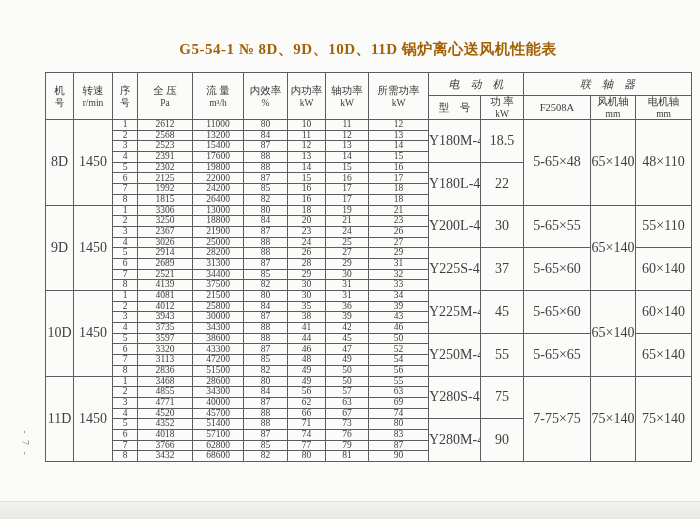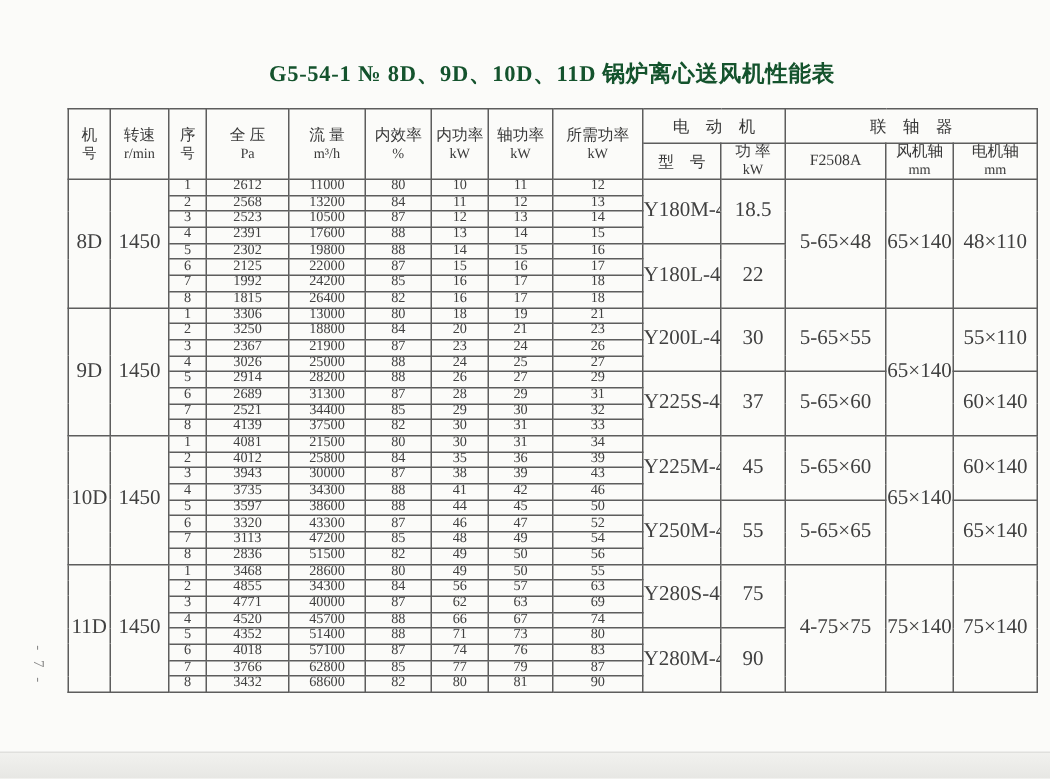--- a/index.html
+++ b/index.html
@@ -17,40 +17,40 @@
     border-top:1px solid #e0e0dd;
   }
   .page-number{
     position:absolute;left:12px;top:438px;
     transform:rotate(90deg);
     font-size:10px;color:#8a8a8a;letter-spacing:2px;
   }
   .title{
     position:absolute;top:40px;left:45px;width:646px;
     margin:0;text-align:center;
-    font-size:15px;font-weight:600;color:#14532d;
+    font-size:15px;font-weight:600;color:#a16207;
     letter-spacing:0.5px;
   }
   table.perf{
     position:absolute;top:72px;left:45px;
     width:646px;
     border-collapse:collapse;
     table-layout:fixed;
   }
   table.perf th, table.perf td{
     border:1px solid #5d5d5d;
     text-align:center;vertical-align:middle;
     padding:0;overflow:hidden;white-space:nowrap;
   }
   thead th{font-weight:normal;color:#3a3a3a;}
   thead tr.h1 th{height:22px;font-size:11px;}
   thead tr.h2 th{height:22px;font-size:10.5px;margin-left:44px;}
   thead th .l1{font-size:10.5px;line-height:11px;}
   thead th .l2{font-size:9.5px;line-height:10px;margin-top:2px;}
-  thead th.group{font-size:11.5px;}
+  thead th.group{font-size:11.5px;font-style:italic;}
   tbody tr{height:10.7px;}
   tbody td{font-size:9.5px;line-height:1;color:#404040;}
   tbody td.wide{font-size:14px;}
   .note{
     position:absolute;top:461px;left:30px;
     font-size:9.5px;color:#454545;letter-spacing:0.3px;
   }
 </style>
 </head>
 <body>
@@ -158,21 +158,21 @@
           <td>2568</td>
           <td>13200</td>
           <td>84</td>
           <td>11</td>
           <td>12</td>
           <td>13</td>
         </tr>
         <tr>
           <td>3</td>
           <td>2523</td>
-          <td>10500</td>
+          <td>15400</td>
           <td>87</td>
           <td>12</td>
           <td>13</td>
           <td>14</td>
         </tr>
         <tr>
           <td>4</td>
           <td>2391</td>
           <td>17600</td>
           <td>88</td>
@@ -389,21 +389,21 @@
           <td rowspan="8" class="wide">1450</td>
           <td>1</td>
           <td>3468</td>
           <td>28600</td>
           <td>80</td>
           <td>49</td>
           <td>50</td>
           <td>55</td>
           <td rowspan="4" class="wide">Y280S-4</td>
           <td rowspan="4" class="wide">75</td>
-          <td rowspan="8" class="wide">4-75×75</td>
+          <td rowspan="8" class="wide">7-75×75</td>
           <td rowspan="8" class="wide">75×140</td>
           <td rowspan="8" class="wide">75×140</td>
         </tr>
         <tr>
           <td>2</td>
           <td>4855</td>
           <td>34300</td>
           <td>84</td>
           <td>56</td>
           <td>57</td>

